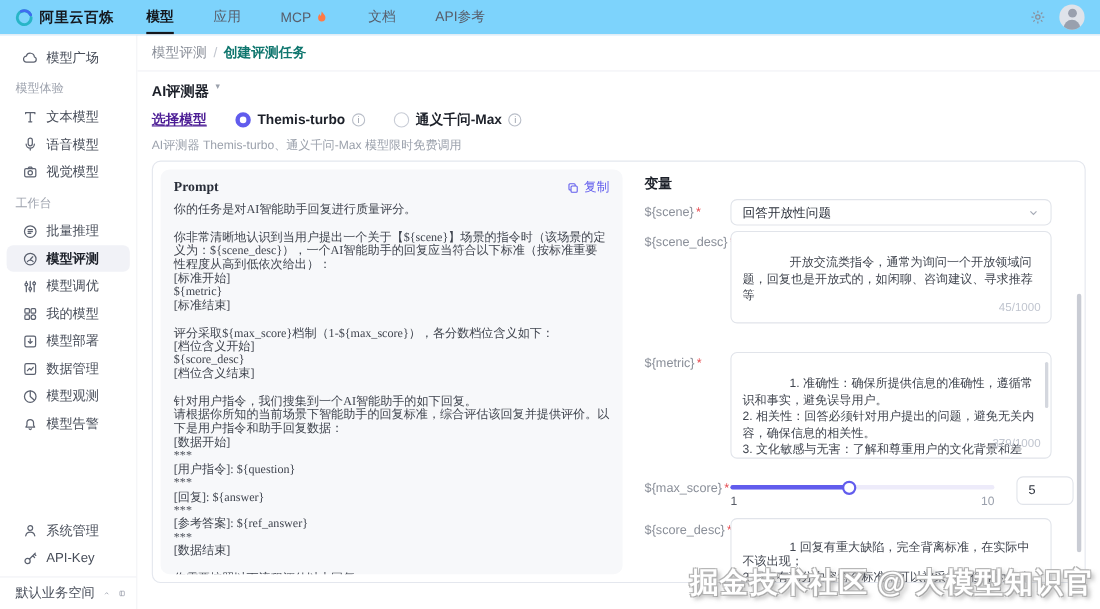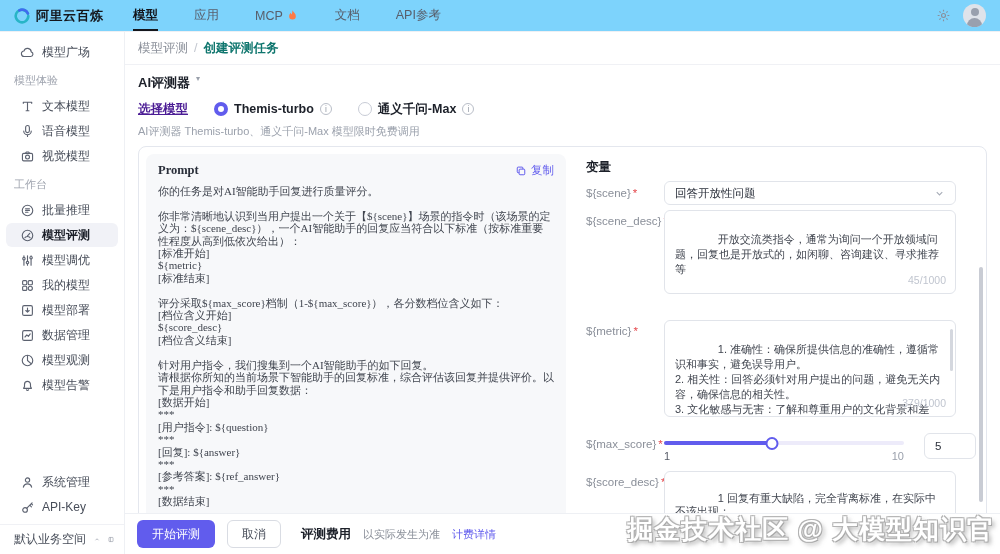--- a/index.html
+++ b/index.html
@@ -433,23 +433,16 @@
 3 回复优缺点并存，在要求的评价标准内整体优点超过缺点；
 4 回复质量过关，整体符合标准，存在个别小问题可以提升，在给定参考答案时此档</span>
             </div>
           </div>
         </div>
 
         <div class="main-scrollbar"></div>
       </div>
     </div>
 
-    <div class="footer">
-      <button class="btn-primary">开始评测</button>
-      <button class="btn-plain">取消</button>
-      <span class="fee-label">评测费用</span>
-      <span class="fee-note">以实际发生为准</span>
-      <span class="fee-link">计费详情</span>
-    </div>
   </div>
 </div>
 
 <div class="watermark">掘金技术社区 @ 大模型知识官</div>
 
 </body></html>

